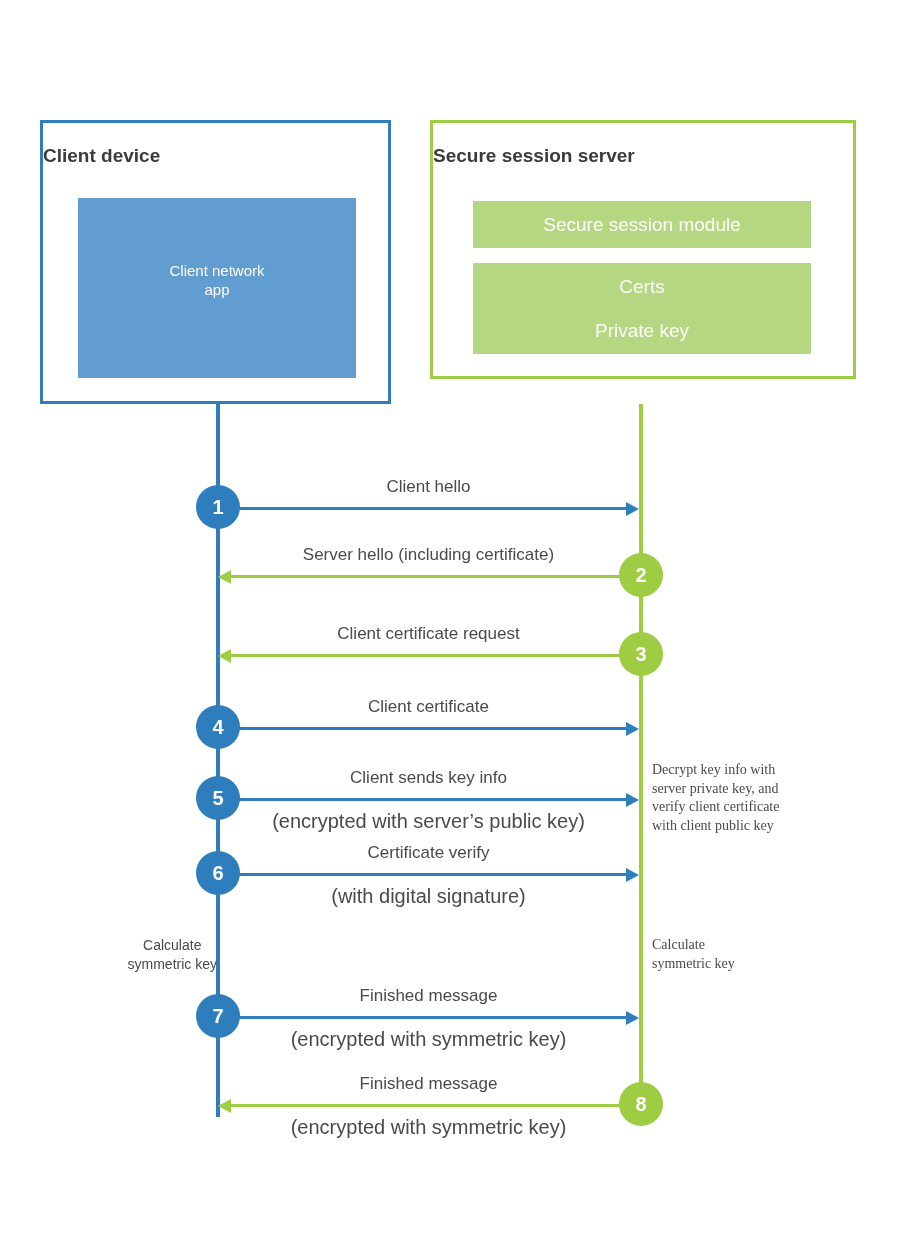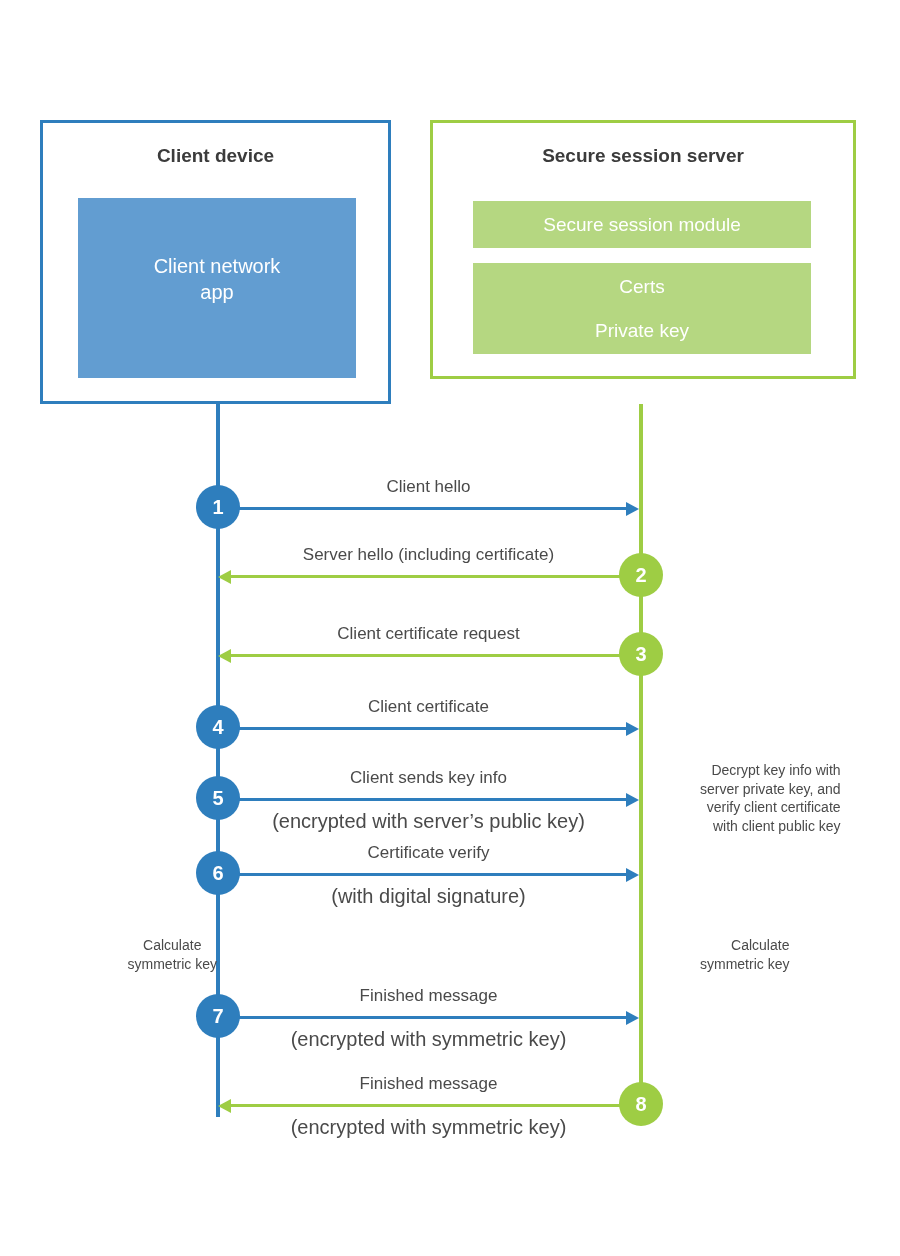--- a/index.html
+++ b/index.html
@@ -53,41 +53,40 @@
     top: 120px;
     width: 426px;
     height: 259px;
     border: 3px solid #9ecd44;
   }
   .actor-title {
     position: absolute;
     left: 0;
     right: 0;
     top: 22px;
-    text-align: center;
     font-size: 19px;
     font-weight: bold;
     color: #3b3b3b;
   }
 
   
   .client-app-block {
     position: absolute;
     left: 35px;
     top: 75px;
     width: 278px;
     height: 180px;
     background: #629dd1;
     display: flex;
     align-items: center;
     justify-content: center;
   }
   .client-app-label {
     color: #ffffff;
-    font-size: 20px;
+    font-size: 15px;
     line-height: 1.28;
     text-align: center;
     margin-top: -16px;
     white-space: pre-line;
   }
 
   .server-block {
     position: absolute;
     left: 40px;
     width: 338px;
@@ -187,22 +186,23 @@
     font-size: 14px;
     line-height: 1.33;
     color: #4a4a4a;
     white-space: pre-line;
   }
   .side-note.left-note {
     right: 683px;
     text-align: center;
   }
   .side-note.right-note {
-    left: 700px;
-    text-align: right;
+    left: 652px;
+    text-align: left;
+    font-family: Liberation Serif, serif;
   }
 </style>
 </head>
 <body>
 
 <div id="diagram-root">
 
 
   <div class="actor-box client">
     <div class="actor-title">Client device</div>

